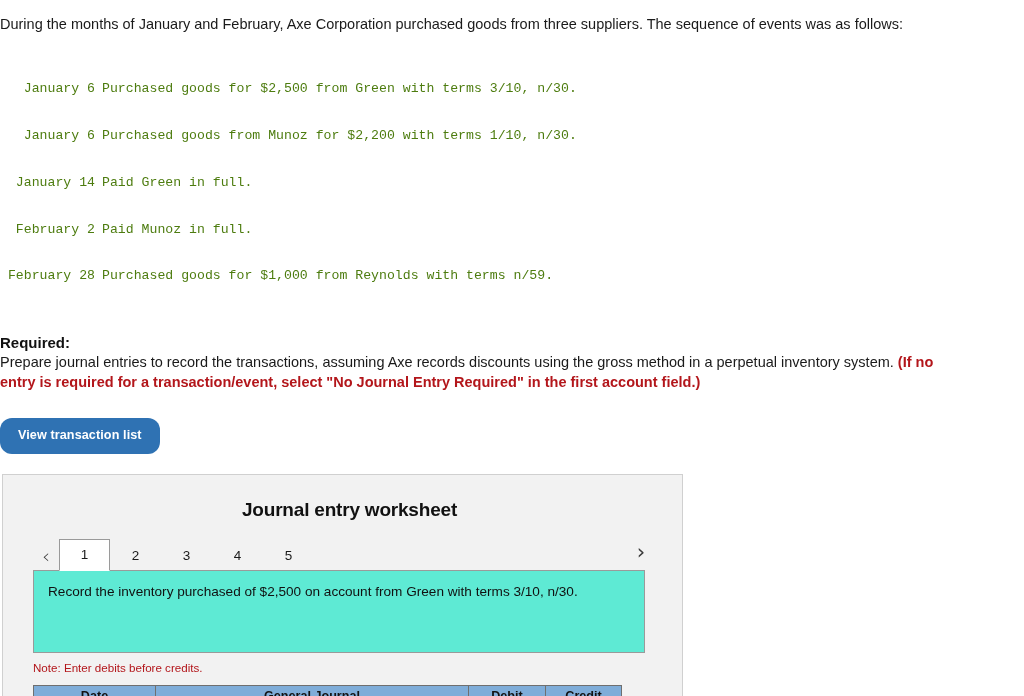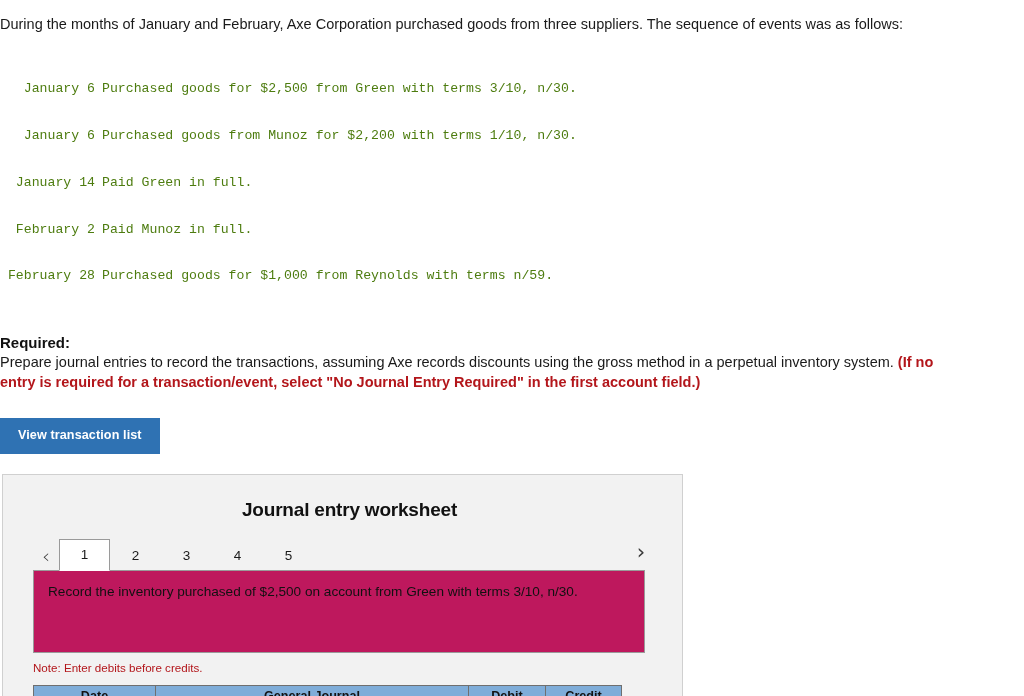--- a/index.html
+++ b/index.html
@@ -79,21 +79,21 @@
   
   .view-btn {
     display: inline-block;
     margin-top: 26px;
     background: #2f72b3;
     color: #ffffff;
     font-size: 12.6px;
     font-weight: bold;
     padding: 11px 18px 12px 18px;
     border: none;
-    border-radius: 0;
+    border-radius: 12px;
     cursor: pointer;
     letter-spacing: 0.1px;
     line-height: 1;
   }
 
   
   .panel {
     position: relative;
     margin-top: 20px;
     margin-left: 2px;
@@ -161,21 +161,21 @@
     z-index: 3;
     height: 32px;
   }
 
   
   .instr-box {
     margin: -1px 0 0 14px;
     width: 612px;
     height: 83px;
     box-sizing: border-box;
-    background: #be185d;
+    background: #5eead4;
     border: 1px solid #9a9a9a;
     padding: 11px 14px 0 14px;
     font-size: 13.6px;
     line-height: 19px;
     color: #111111;
     position: relative;
     z-index: 1;
   }
 
   .note {

